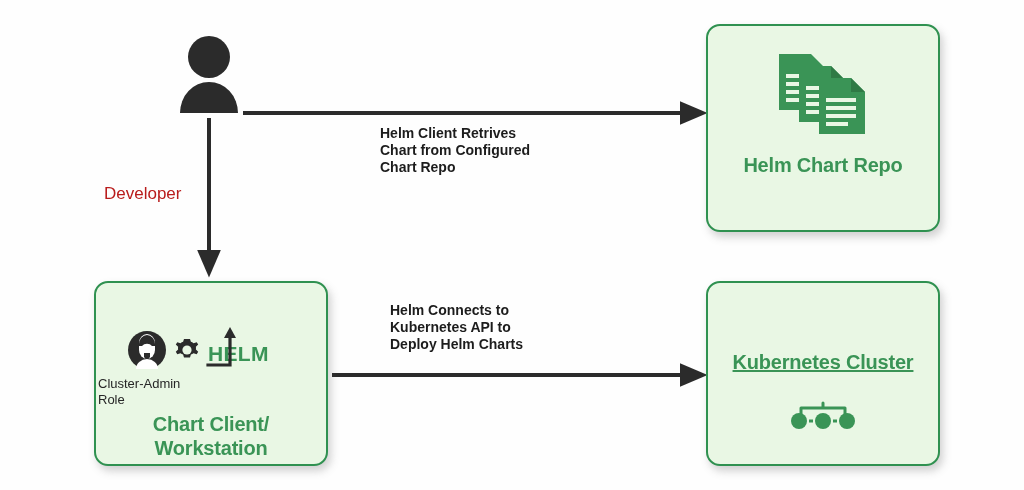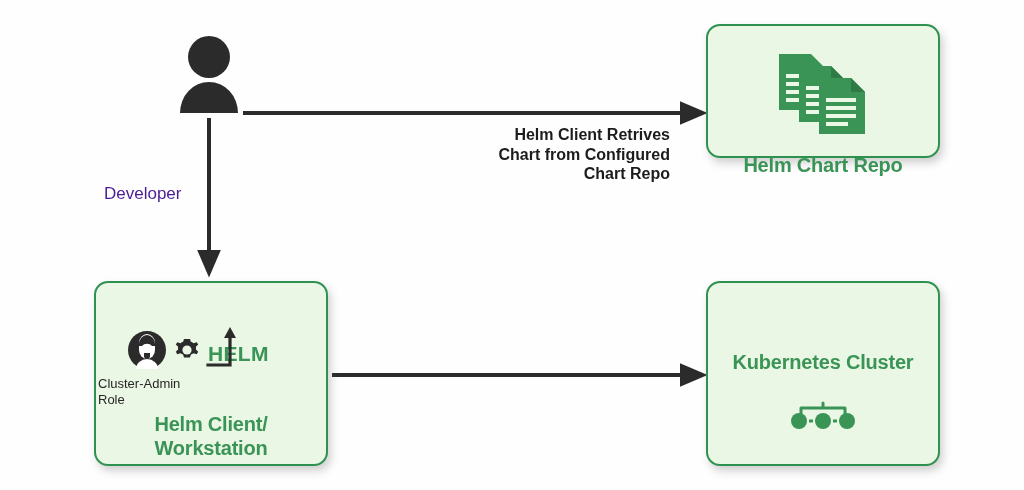--- a/index.html
+++ b/index.html
@@ -20,21 +20,21 @@
 
   
   .box {
     position: absolute;
     background: #e9f7e4;
     border: 2.5px solid #2f9150;
     border-radius: 14px;
     box-shadow: 3px 5px 9px rgba(90,90,90,0.28);
     box-sizing: border-box;
   }
-  #repo-box   { left: 706px; top: 24px;  width: 234px; height: 134px; }
+  #repo-box   { left: 706px; top: 24px;  width: 234px; height: 208px; }
   #k8s-box    { left: 706px; top: 281px; width: 234px; height: 185px; }
   #client-box { left: 94px;  top: 281px; width: 234px; height: 185px; }
 
   .box-label {
     position: absolute;
     width: 100%;
     text-align: center;
     color: #3a9456;
     font-weight: bold;
     line-height: 1.18;
@@ -51,20 +51,21 @@
   }
   #repo-label {
     top: 128px;
     font-size: 20px;
   }
 
   
   #k8s-label {
     top: 68px;
     font-size: 20px;
+    text-decoration: underline;
   }
   #k8s-icon {
     position: absolute;
     left: 0; right: 0;
     top: 118px;
     display: flex;
     justify-content: center;
   }
 
   
@@ -112,33 +113,33 @@
   
   #person-icon {
     position: absolute;
     left: 178px;
     top: 35px;
   }
   #developer-label {
     position: absolute;
     left: 104px;
     top: 184px;
-    color: #4c1d95;
+    color: #b91c1c;
     font-size: 17px;
     font-weight: 500;
     white-space: nowrap;
   }
 
   
   .arrow-label {
     position: absolute;
-    text-align: right;
+    text-align: left;
     color: #1c1c1c;
     font-weight: bold;
-    font-size: 16px;
+    font-size: 14px;
     line-height: 1.22;
     white-space: pre-line;
   }
   #top-arrow-label    { left: 380px; top: 125px; width: 290px; }
   #bottom-arrow-label { left: 390px; top: 302px; width: 260px; }
 
   
   #arrows {
     position: absolute;
     left: 0; top: 0;
@@ -171,20 +172,23 @@
       <circle cx="31" cy="22" r="21" fill="#2b2b2b"></circle>
       <path d="M2,78 A29,31 0 0 1 60,78 Z" fill="#2b2b2b"></path>
     </svg>
   </div>
   <div id="developer-label">Developer</div>
 
   <div id="top-arrow-label" class="arrow-label">Helm Client Retrives
 Chart from Configured
 Chart Repo</div>
 
+  <div id="bottom-arrow-label" class="arrow-label">Helm Connects to
+Kubernetes API to
+Deploy Helm Charts</div>
 
   <div id="repo-box" class="box">
     <div id="repo-icon">
       <svg width="96" height="86" viewBox="0 0 96 86" xmlns="http://www.w3.org/2000/svg">
 
         <path d="M4,2 h32 l14,14 v42 h-46 z" fill="#3a9456"></path>
         <rect x="11" y="22" width="16" height="4" fill="#e9f7e4"></rect>
         <rect x="11" y="30" width="16" height="4" fill="#e9f7e4"></rect>
         <rect x="11" y="38" width="16" height="4" fill="#e9f7e4"></rect>
         <rect x="11" y="46" width="16" height="4" fill="#e9f7e4"></rect>
@@ -250,17 +254,17 @@
     <div id="elbow-arrow">
       <svg width="36" height="46" viewBox="0 0 36 46" xmlns="http://www.w3.org/2000/svg">
         <path d="M2,40 h22 v-28" stroke="#2b2b2b" stroke-width="3.2" fill="none" stroke-linecap="square"></path>
         <path d="M24,2 l6,11 h-12 z" fill="#2b2b2b"></path>
       </svg>
     </div>
 
     <div id="admin-role-label" style="white-space: pre-line;">Cluster-Admin
 Role</div>
 
-    <div id="client-label" class="box-label" style="white-space: pre-line;">Helm Client/
+    <div id="client-label" class="box-label" style="white-space: pre-line;">Chart Client/
 Workstation</div>
   </div>
 
 </div>
 
 </body></html>

